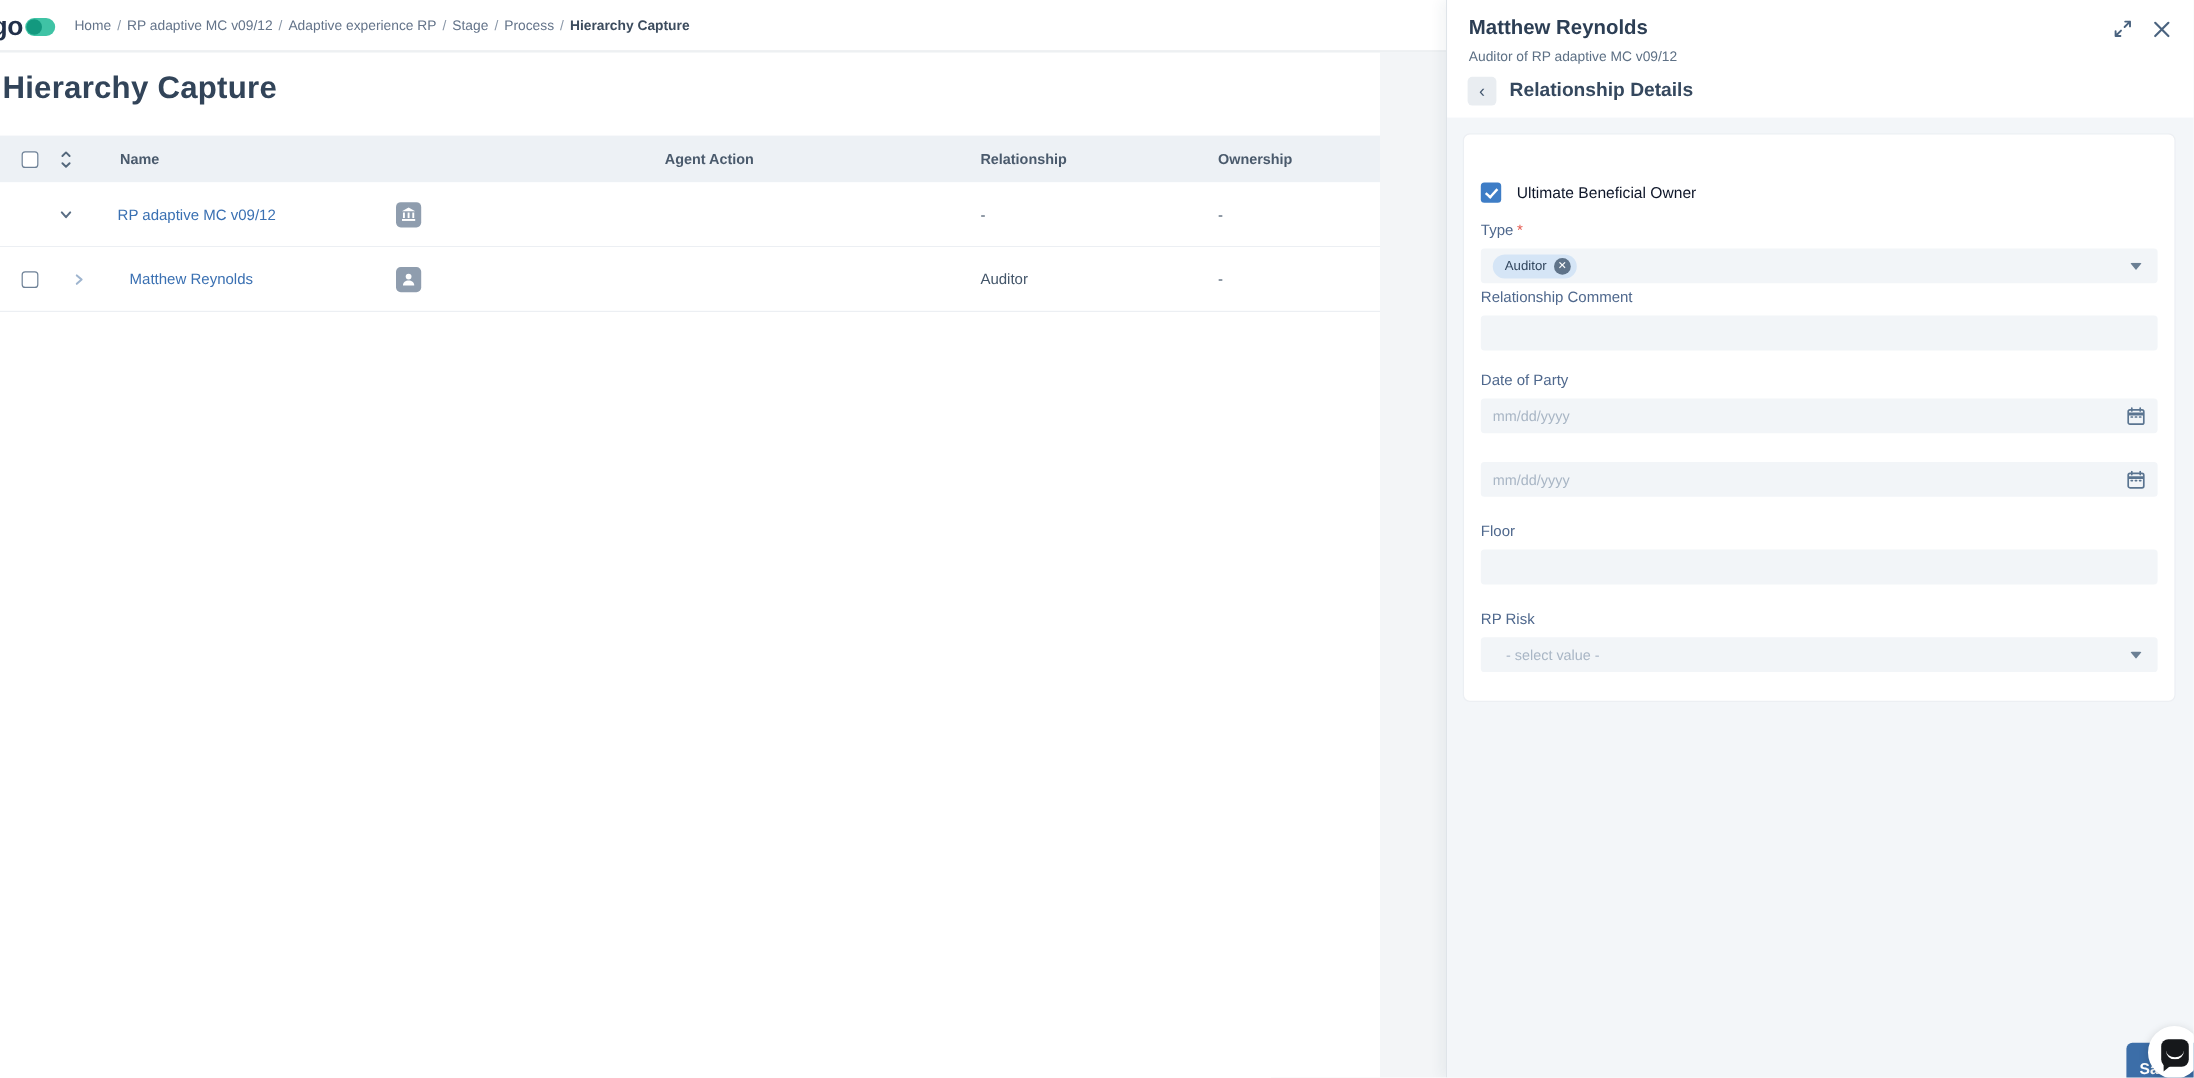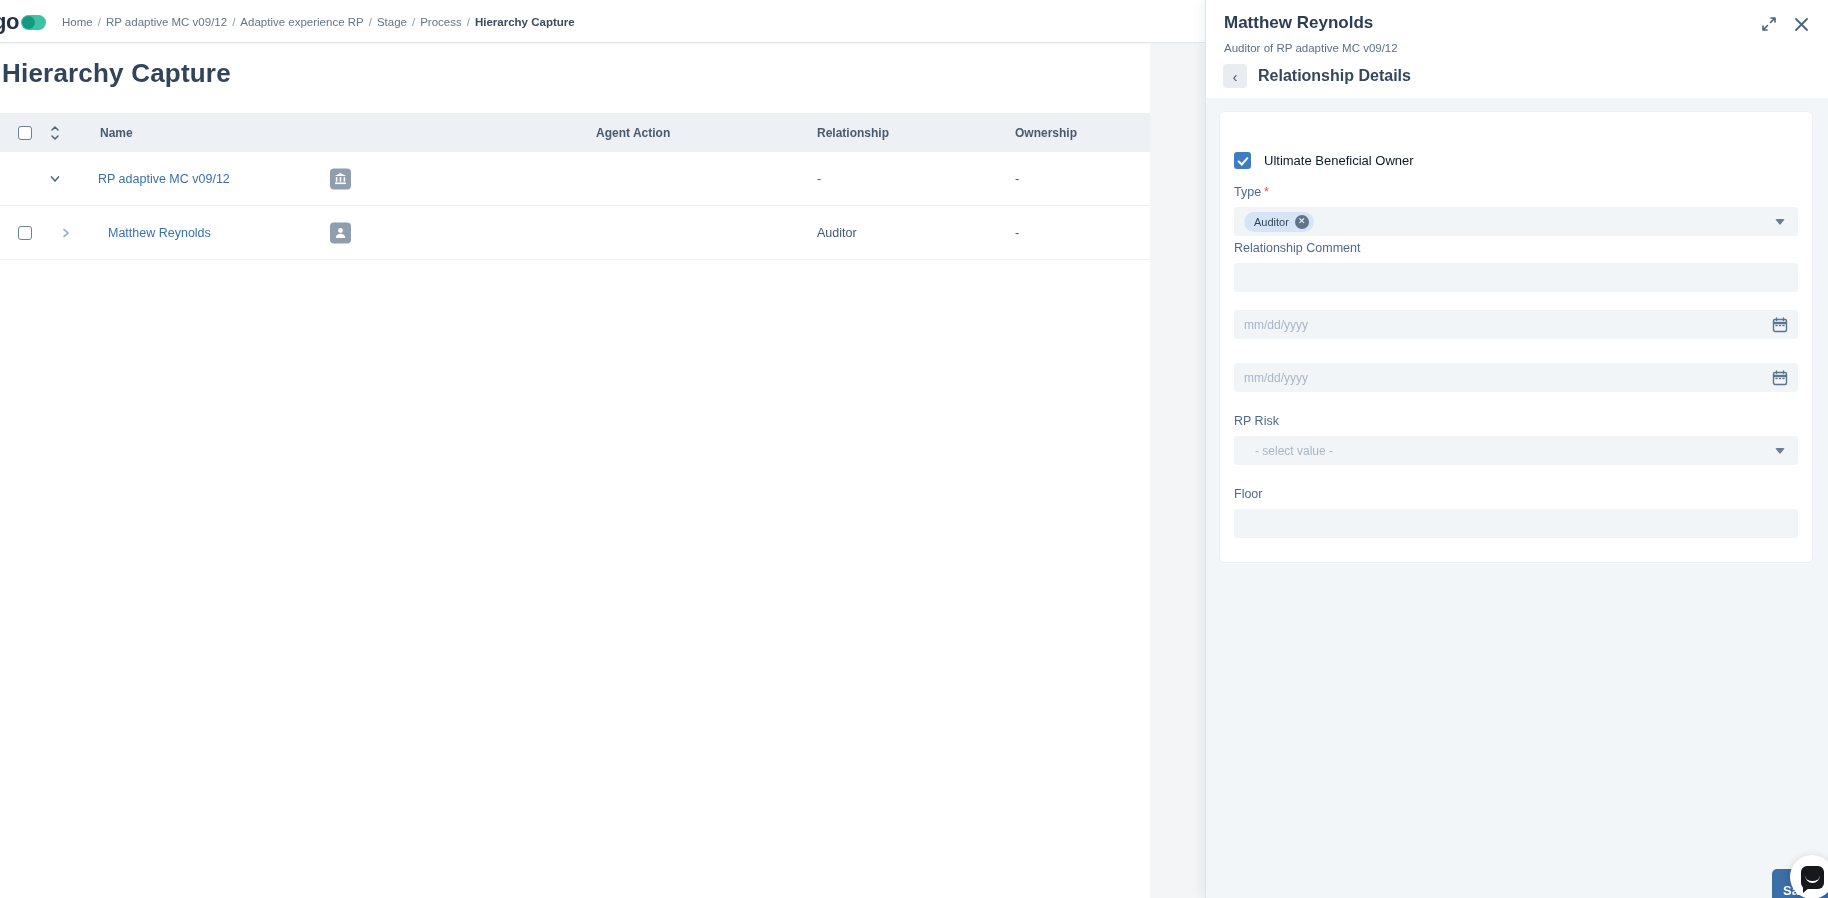--- a/index.html
+++ b/index.html
@@ -34,21 +34,21 @@
     position:absolute; left:2px; top:14px;
     font-size:26px; font-weight:600; color:#324459; letter-spacing:0.2px;
   }
   .table{ position:absolute; left:0; top:69px; width:1150px; }
   .thead{
     position:relative; height:39px; background:#edf1f5;
     font-size:12px; font-weight:700; color:#4a5a6c;
   }
   .thead .cell, .trow .cell{ position:absolute; top:50%; transform:translateY(-50%);padding-left:30px; }
   .col-name{ left:70px; }
-  .col-agent{ left:566px;text-align:right; }
+  .col-agent{ left:524px;text-align:right; }
   .col-rel{ left:787px; }
   .col-own{ left:985px; }
   .trow{
     position:relative; height:54px; background:#ffffff;
     border-bottom:1px solid #eceff3; font-size:12.5px; color:#44566a;
   }
   .checkbox{
     position:absolute; left:18px; top:50%; transform:translateY(-50%);
     width:14px; height:14px; border:1.5px solid #6d8096; border-radius:3px; background:#fff; cursor:pointer;
   }
@@ -287,20 +287,21 @@
           </div>
         </div>
       </div>
 
       <div class="fgroup m5">
         <div class="group-label">Relationship Comment</div>
         <input class="field" type="text" value="" style="">
       </div>
 
       <div class="fgroup m18">
+        <div class="group-label">Date of Party</div>
         <div class="field-wrap">
           <input class="field" type="text" placeholder="mm/dd/yyyy" style="">
           <span class="cal-icon">
             <svg width="16" height="16" viewBox="0 0 16 16" fill="none" stroke="#5a7490" stroke-width="1.4">
               <rect x="1.5" y="2.5" width="13" height="12" rx="1.5"></rect>
               <path d="M1.5 6 H14.5" stroke-width="2.4"></path>
               <path d="M4.5 1 V3.5 M11.5 1 V3.5" stroke-linecap="round"></path>
               <path d="M4 8.5 h1 M7.5 8.5 h1 M11 8.5 h1" stroke-linecap="round"></path>
             </svg>
           </span>
@@ -315,32 +316,32 @@
               <rect x="1.5" y="2.5" width="13" height="12" rx="1.5"></rect>
               <path d="M1.5 6 H14.5" stroke-width="2.4"></path>
               <path d="M4.5 1 V3.5 M11.5 1 V3.5" stroke-linecap="round"></path>
               <path d="M4 8.5 h1 M7.5 8.5 h1 M11 8.5 h1" stroke-linecap="round"></path>
             </svg>
           </span>
         </div>
       </div>
 
       <div class="fgroup m22">
+        <div class="group-label">Floor</div>
+        <input class="field" type="text" value="" style="">
+      </div>
+
+      <div class="fgroup m22">
         <div class="group-label">RP Risk</div>
         <div class="field-wrap">
           <input class="field" type="text" readonly="" style="cursor: pointer; padding-left: 21px;" placeholder="- select value -">
           <span class="caret"></span>
         </div>
       </div>
 
-      <div class="fgroup m22">
-        <div class="group-label">Floor</div>
-        <input class="field" type="text" value="" style="">
-      </div>
-
     </div>
   </div>
 </div>
 
 <button class="save-btn">Save</button>
 <div class="chat-fab">
   <span class="chat-glyph"></span>
 </div>
 
 </body></html>

